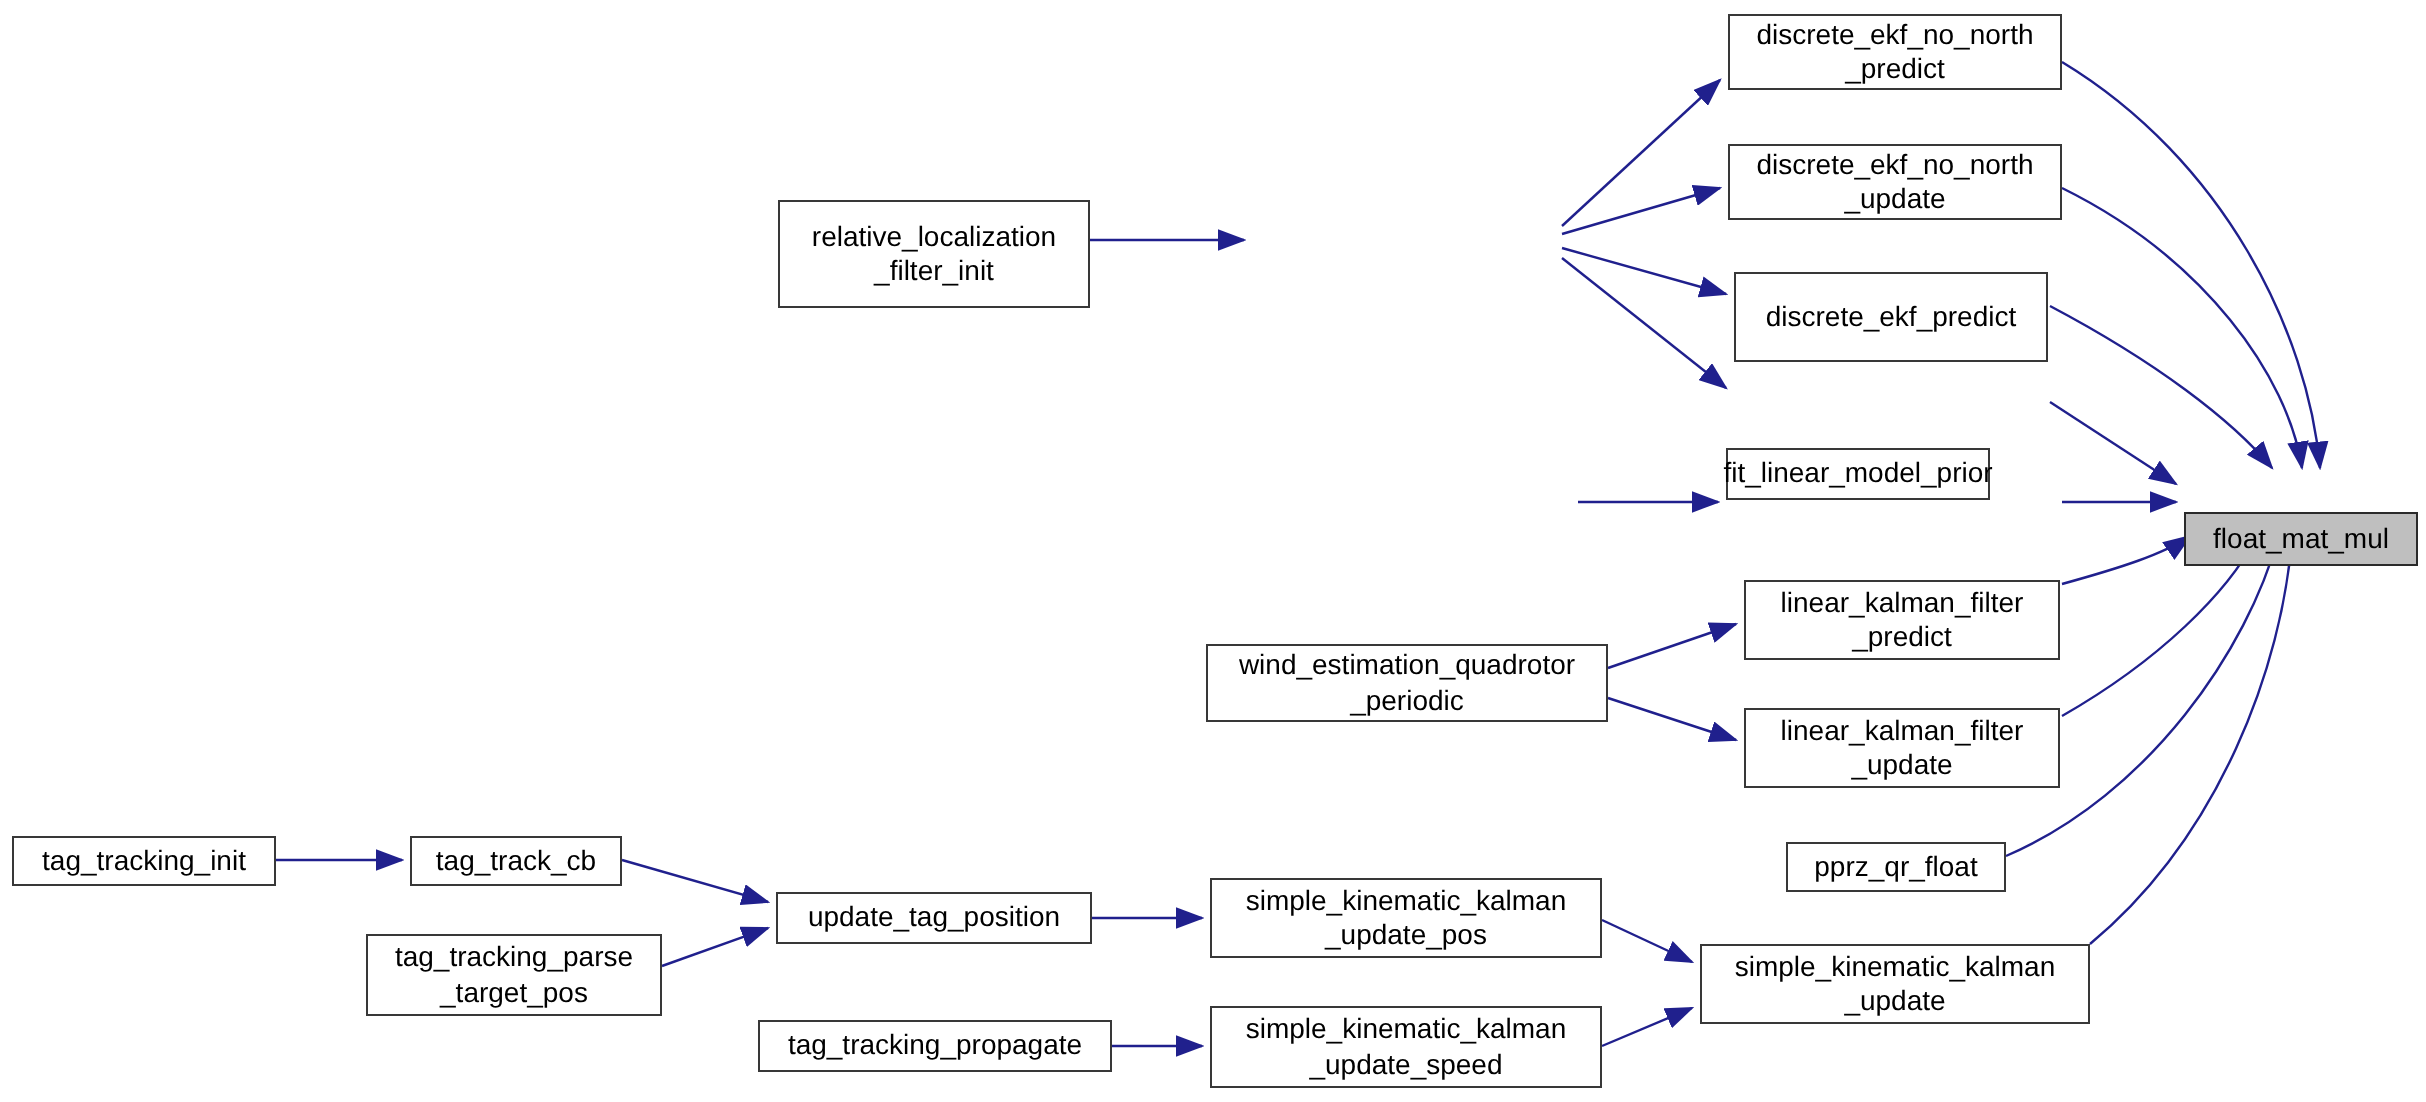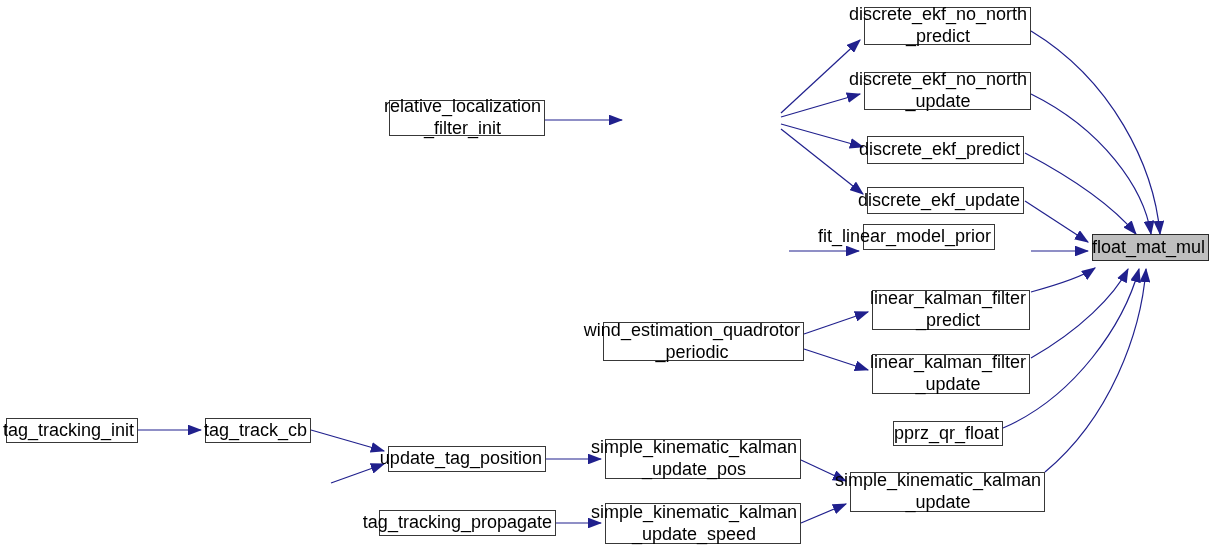--- a/index.html
+++ b/index.html
@@ -22,23 +22,23 @@
     width: 1213px;
     height: 551px;
   }
   .node {
     position: absolute;
     box-sizing: border-box;
     background: #ffffff;
     border: 1px solid #383838;
     display: flex;
     align-items: center;
-    justify-content: flex-end;
+    justify-content: center;
     text-align: center;
-    font-size: 18px;
+    font-size: 14px;
     line-height: 1.22;
     color: #000000;
     cursor: pointer;
     z-index: 2;
   }
   .node span {
     white-space: pre-line;
     padding: 0 3px;
   }
   .node.highlight {
@@ -97,34 +97,31 @@
   <div class="node" style="left:864px; top:7px; width:167px; height:38px;">
     <span>discrete_ekf_no_north
 _predict</span>
   </div>
 
   <div class="node" style="left:864px; top:72px; width:167px; height:38px;">
     <span>discrete_ekf_no_north
 _update</span>
   </div>
 
-  <div class="node" style="left:867px; top:136px; width:157px; height:28px;">
+  <div class="node" style="left:867px; top:136px; width:157px; height:45px;">
     <span>discrete_ekf_predict</span>
   </div>
 
-  <div class="node" style="left:867px; top:187px; width:157px; height:27px;">
-    <span>discrete_ekf_update</span>
-  </div>
 
-  <div class="node highlight" style="left:1092px; top:234px; width:117px; height:27px;">
+  <div class="node highlight" style="left:1092px; top:256px; width:117px; height:27px;">
     <span>float_mat_mul</span>
   </div>
 
 
-  <div class="node" style="left:389px; top:100px; width:156px; height:36px;">
+  <div class="node" style="left:389px; top:100px; width:156px; height:54px;">
     <span>relative_localization
 _filter_init</span>
   </div>
 
 
   <div class="node" style="left:863px; top:224px; width:132px; height:26px;">
     <span>fit_linear_model_prior</span>
   </div>
 
   <div class="node" style="left:872px; top:290px; width:158px; height:40px;">
@@ -152,20 +149,24 @@
   </div>
 
   <div class="node" style="left:6px; top:418px; width:132px; height:25px;">
     <span>tag_tracking_init</span>
   </div>
 
   <div class="node" style="left:205px; top:418px; width:106px; height:25px;">
     <span>tag_track_cb</span>
   </div>
 
+  <div class="node" style="left:183px; top:467px; width:148px; height:41px;">
+    <span>tag_tracking_parse
+_target_pos</span>
+  </div>
 
   <div class="node" style="left:388px; top:446px; width:158px; height:26px;">
     <span>update_tag_position</span>
   </div>
 
   <div class="node" style="left:605px; top:439px; width:196px; height:40px;">
     <span>simple_kinematic_kalman
 _update_pos</span>
   </div>
 

